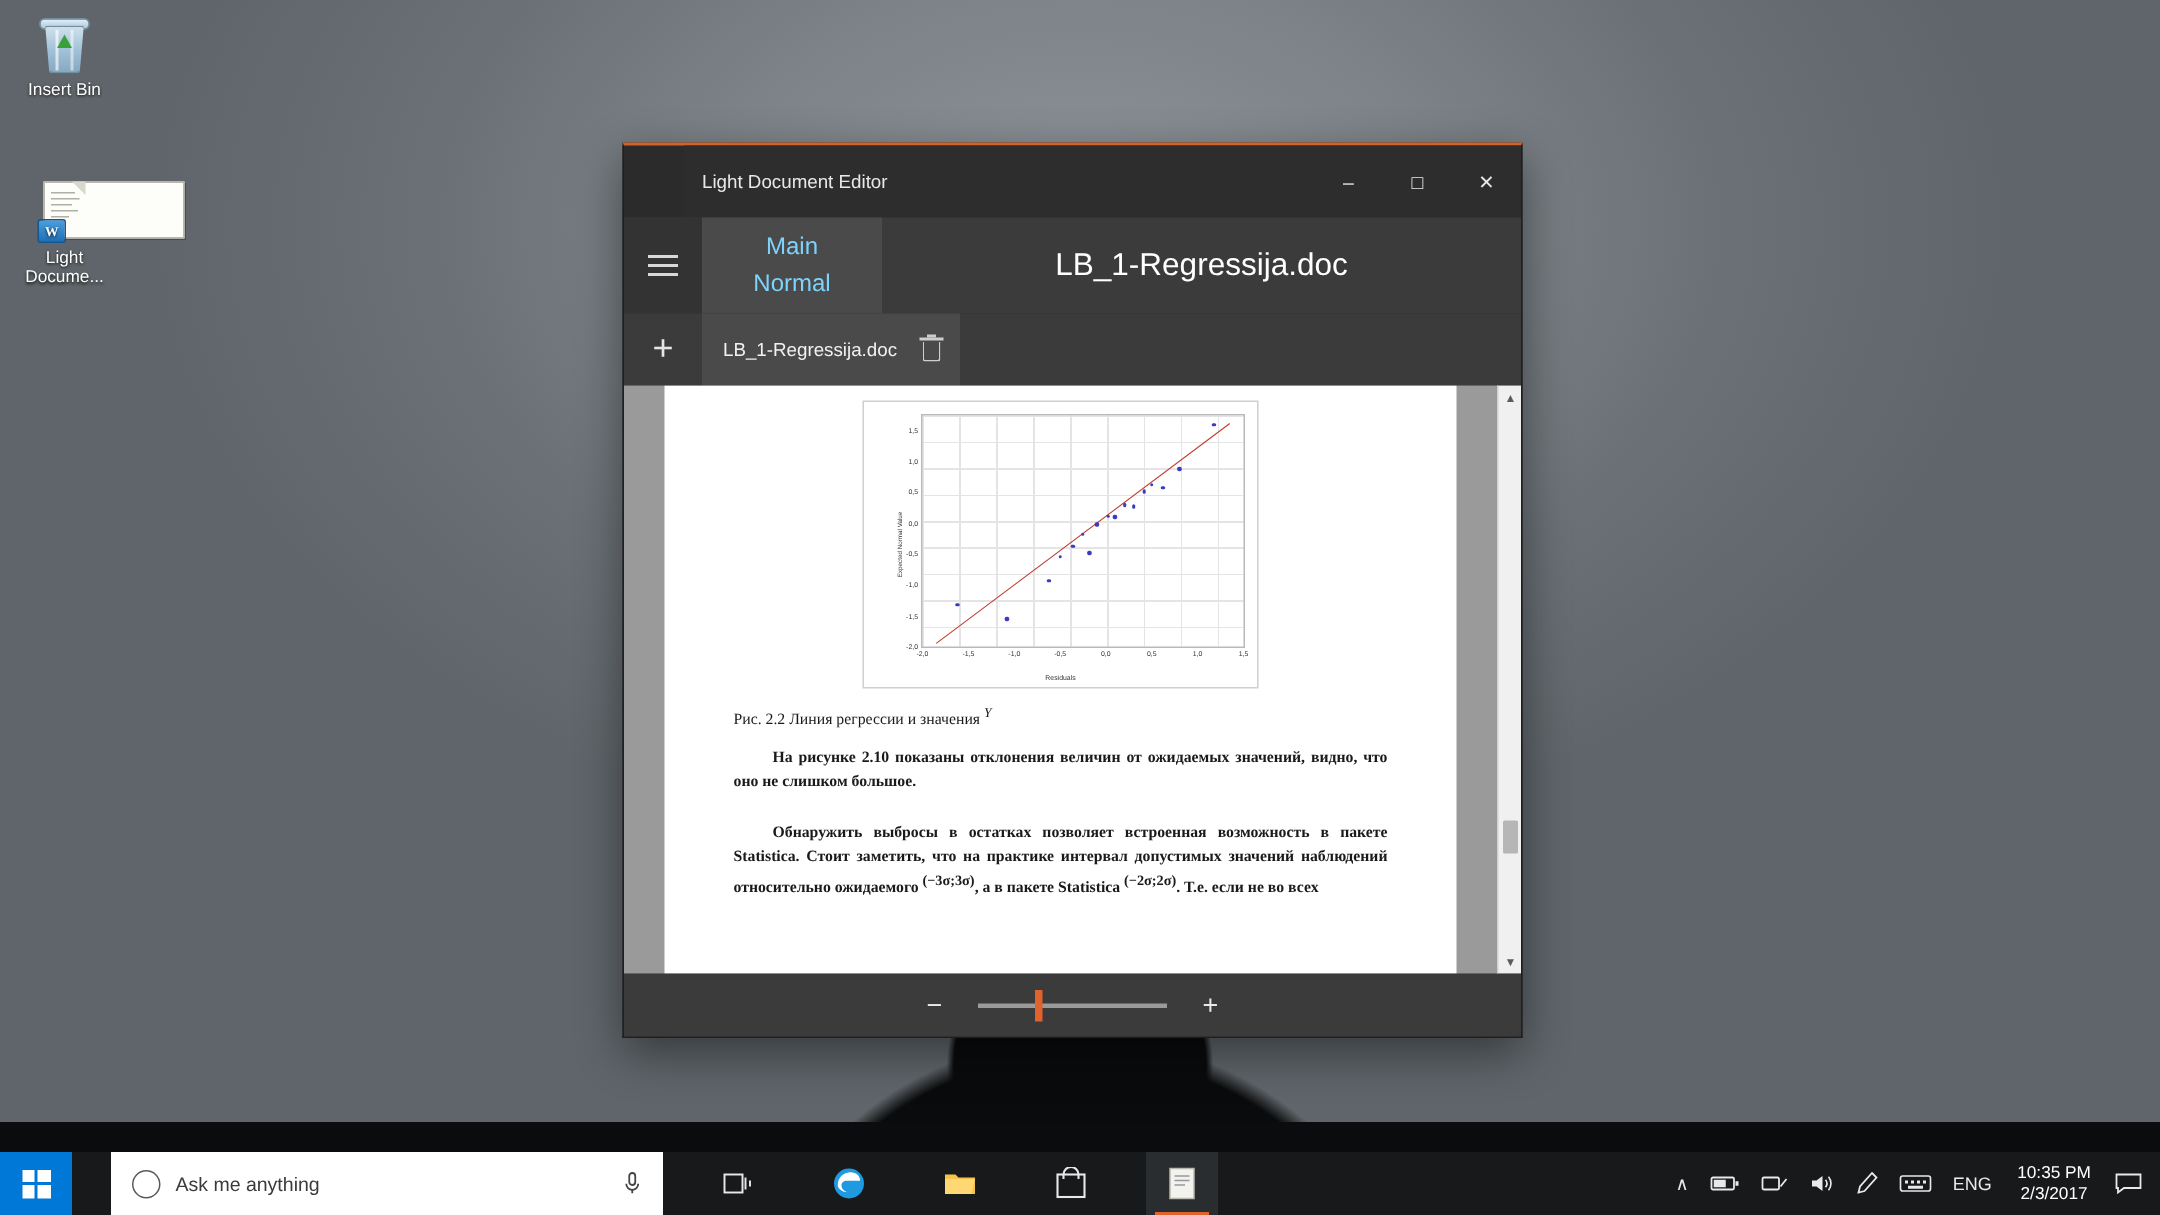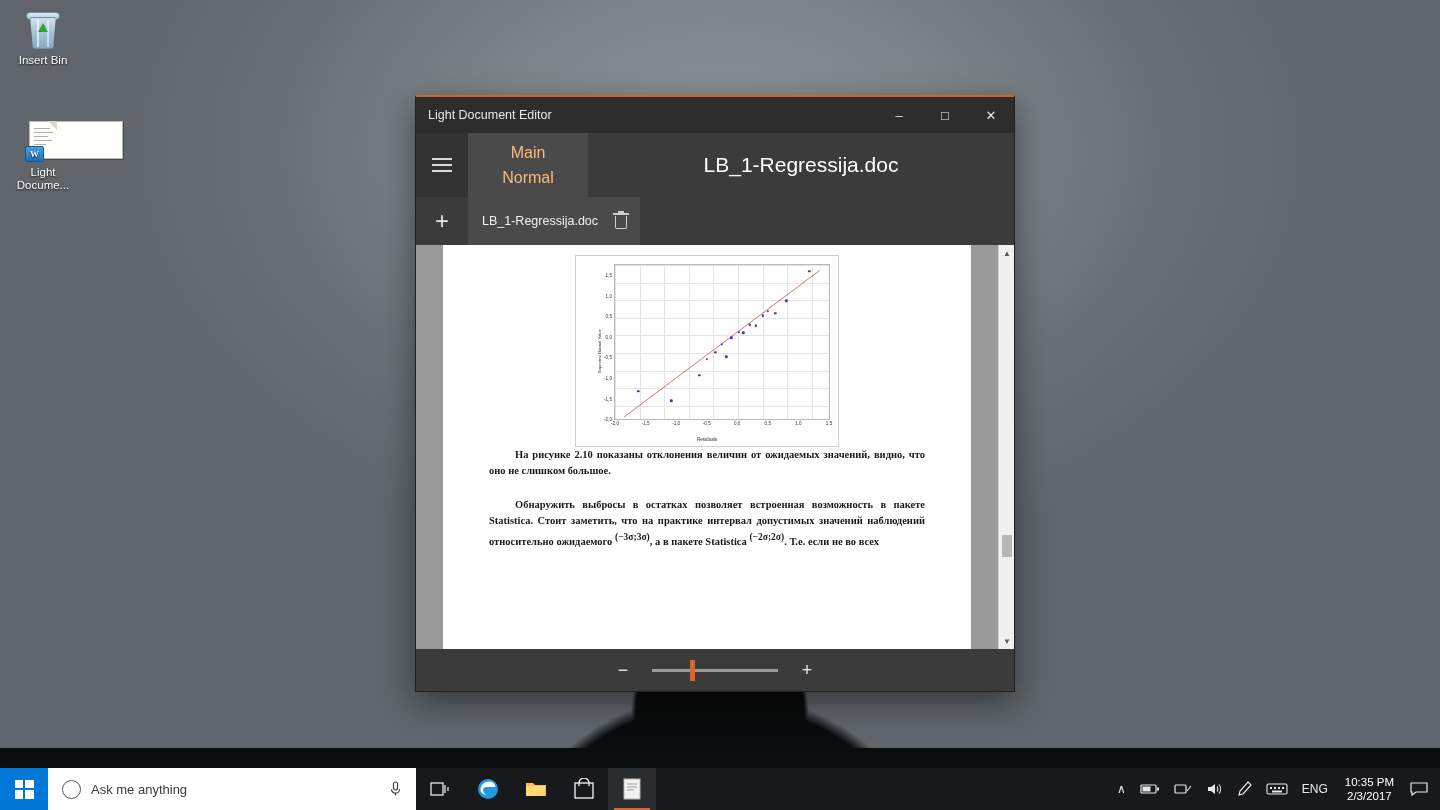--- a/index.html
+++ b/index.html
@@ -121,25 +121,26 @@
     position: absolute;
     left: 415px; top: 95px;
     width: 600px; height: 597px;
     background: #2b2b2b;
     box-shadow: 0 10px 30px rgba(0,0,0,.45);
     border: 1px solid #1f1f1f;
     border-top: 2px solid #d1622a;
     display: flex; flex-direction: column;
   }
   .titlebar {
-    height: 36px; background: #2d2d2d;
+    height: 48px; background: #2d2d2d;
     display: flex; align-items: center;
     color: #e8e8e8; font-size: 12.5px;
     padding-left: 12px;
     flex: 0 0 auto;
+    margin-left: 40px;
   }
   .titlebar .title { flex: 1 1 auto; }
   .winbtn {
     width: 46px; height: 36px;
     display: flex; align-items: center; justify-content: center;
     color: #e8e8e8; font-size: 13px;
   }
 
   .ribbon {
     height: 64px; background: #3b3b3b;
@@ -148,21 +149,21 @@
   }
   .hamburger {
     width: 52px; display: flex; align-items: center; justify-content: center;
     background: #333;
   }
   .hamburger .bars { width: 20px; }
   .hamburger .bars i { display: block; height: 2px; background: #d8d8d8; margin: 4px 0; }
   .ribbon-tabs {
     width: 120px; background: #4a4a4a;
     display: flex; flex-direction: column; align-items: center; justify-content: center;
-    color: #fdba74; font-size: 16px; line-height: 25px;
+    color: #7dd3fc; font-size: 16px; line-height: 25px;
   }
   .ribbon-tabs .rt { width: 100%; text-align: center; }
   .doc-title {
     flex: 1 1 auto;
     display: flex; align-items: center; justify-content: center;
     color: #fff; font-size: 21px;
   }
 
   .tabstrip {
     height: 48px; background: #3b3b3b;
@@ -291,20 +292,21 @@
     position: absolute; left: 0px; top: -9px; width: 5px; height: 21px;
     background: #e0622c;
   }
 
   
   #taskbar {
     position: absolute; left: 0; bottom: 0; width: 1440px; height: 42px;
     background: #17191b;
     display: flex; align-items: center;
     color: #fff;
+    gap: 26px;
   }
   #start {
     width: 48px; height: 42px; display: flex; align-items: center; justify-content: center;
     background: #0078d7;
   }
   .winlogo { width: 19px; height: 19px; display: grid; grid-template-columns: 1fr 1fr; grid-template-rows: 1fr 1fr; gap: 2px; }
   .winlogo i { background: #fff; display: block; }
   #searchbox {
     width: 368px; height: 42px; background: #fff;
     display: flex; align-items: center; gap: 10px;
@@ -468,20 +470,24 @@
                 <div class="pt" style="left: 65.7143%; bottom: 60.5333%; background: rgb(59, 59, 191);"></div>
                 <div class="pt" style="left: 69.1429%; bottom: 67.2%; background: rgb(59, 59, 191);"></div>
                 <div class="pt" style="left: 71.4286%; bottom: 70.1333%; background: rgb(59, 59, 191);"></div>
                 <div class="pt" style="left: 74.8571%; bottom: 68.5333%; background: rgb(59, 59, 191);"></div>
                 <div class="pt" style="left: 80%; bottom: 76.8%; background: rgb(59, 59, 191);"></div>
                 <div class="pt" style="left: 90.8571%; bottom: 96%; background: rgb(59, 59, 191);"></div>
               </div>
           </div>
         </div>
 
+        <div class="caption">
+          <span>Рис. 2.2 Линия регрессии и значения</span>
+          <span class="sup">Y</span>
+        </div>
 
         <p class="indent">На рисунке 2.10 показаны отклонения величин от ожидаемых значений, видно, что оно не слишком большое.</p>
 
         <p class="indent" style="margin-top:18px">
           <span>Обнаружить выбросы в остатках позволяет встроенная возможность в пакете Statistica. Стоит заметить, что на практике интервал допустимых значений наблюдений относительно ожидаемого</span>
           <span class="frac">(−3σ;3σ)</span><span>, а в пакете Statistica</span>
           <span class="frac">(−2σ;2σ)</span><span>. Т.е. если не во всех</span>
         </p>
       </div>
     </div>

